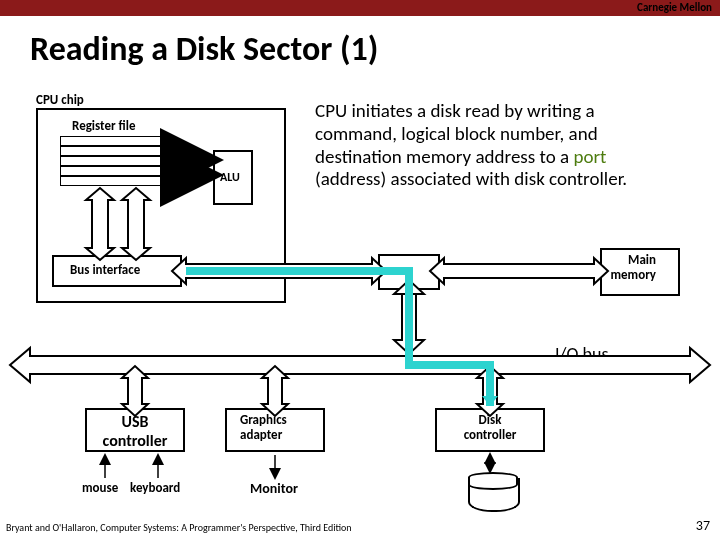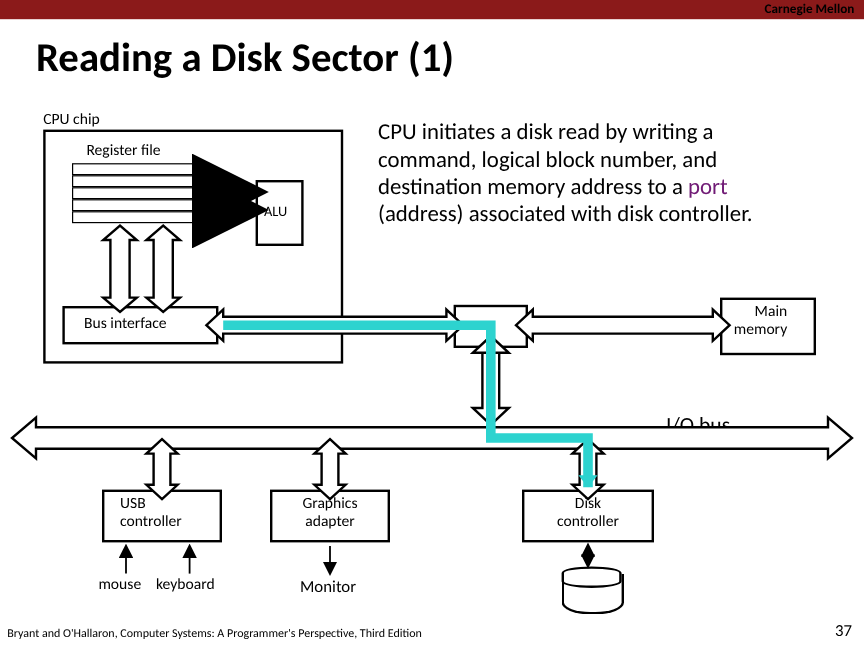--- a/index.html
+++ b/index.html
@@ -1,22 +1,22 @@
 <!DOCTYPE html>
 <html><head>
 <meta charset="utf-8">
 <style>
   html,body{margin:0;padding:0;width:720px;height:540px;font-family:Calibri,Arial,sans-serif;background:#fff;overflow:hidden}
   .topbar{height:16px;background:#8b1a1a}
   .cm{position:absolute;top:1px;right:8px;font-weight:bold;font-size:11px;color:#000}
   .title{position:absolute;top:28px;left:30px;font-size:34px;font-weight:bold}
   .block{position:absolute;border:2px solid #000;background:#fff;box-sizing:border-box}
-  .lbl{position:absolute;font-weight:normal;font-size:14px}
+  .lbl{position:absolute;font-weight:bold;font-size:14px}
   .desc{position:absolute;top:100px;left:315px;width:345px;font-size:19px;line-height:1.2}
-  .port{color:#701a75}
+  .port{color:#4d7c0f}
   .slidenum{position:absolute;bottom:6px;right:10px;font-size:14px}
   .credit{position:absolute;bottom:6px;left:6px;font-size:10px}
   
   .rbar{position:absolute;left:60px;width:110px;height:8px;border:1px solid #000;background:#fff}
   
   svg{position:absolute;top:0;left:0}
   .iobuslbl{position:absolute;top:343px;left:555px;font-weight:normal;font-size:18px}
   .cyl{position:absolute;border:2px solid #000;border-radius:50%/30%;width:46px;height:14px}
 </style>
 </head>
@@ -48,25 +48,25 @@
 </div>
 
 <div class="block" style="top:254px;left:378px;width:62px;height:36px"></div>
 <div class="block" style="top:248px;left:600px;width:80px;height:48px"></div>
 <div class="lbl" style="top:252px;left:600px;font-size:13px;text-align:right;width:56px;white-space:pre">Main
 memory</div>
 
 <div class="iobuslbl">I/O bus</div>
 
 <div class="block" style="top:408px;left:85px;width:100px;height:44px"></div>
-<div class="lbl" style="top:412px;left:100px;font-size:13px;width:70px;white-space:pre">USB
+<div class="lbl" style="top:412px;left:100px;font-size:16px;text-align:center;width:70px;white-space:pre">USB
 controller</div>
 
 <div class="block" style="top:408px;left:225px;width:100px;height:44px"></div>
-<div class="lbl" style="top:412px;left:240px;font-size:13px;text-align:center;width:70px;white-space:pre">Graphics
+<div class="lbl" style="top:412px;left:240px;font-size:13px;text-align:left;width:70px;white-space:pre">Graphics
 adapter</div>
 
 <div class="block" style="top:408px;left:435px;width:110px;height:44px"></div>
 <div class="lbl" style="top:412px;left:450px;font-size:13px;text-align:center;width:80px;white-space:pre">Disk
 controller</div>
 
 <div class="lbl" style="top:480px;left:82px;font-size:13px">mouse</div>
 <div class="lbl" style="top:480px;left:130px;font-size:13px">keyboard</div>
 <div class="lbl" style="top:480px;left:250px;font-size:14px">Monitor</div>
 <div class="lbl" style="top:493px;left:480px;font-size:13px">Disk</div>

